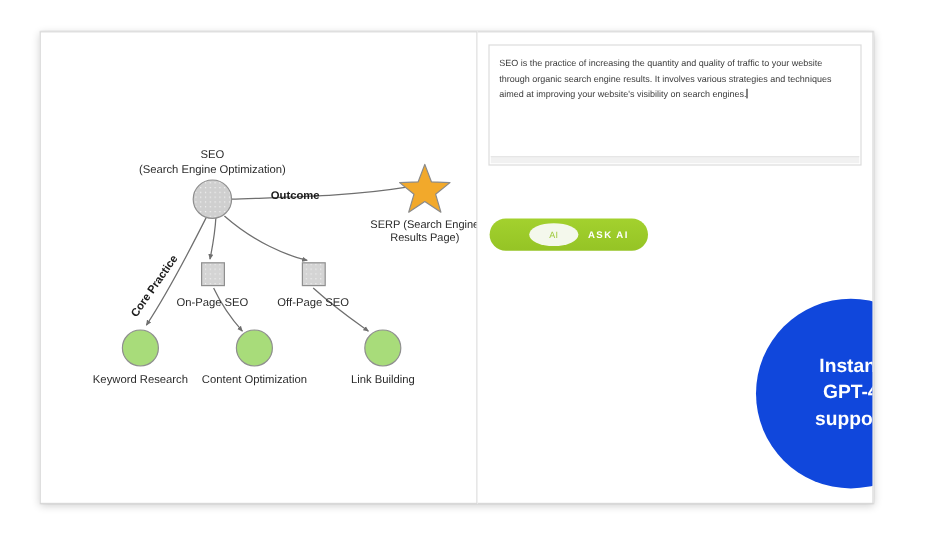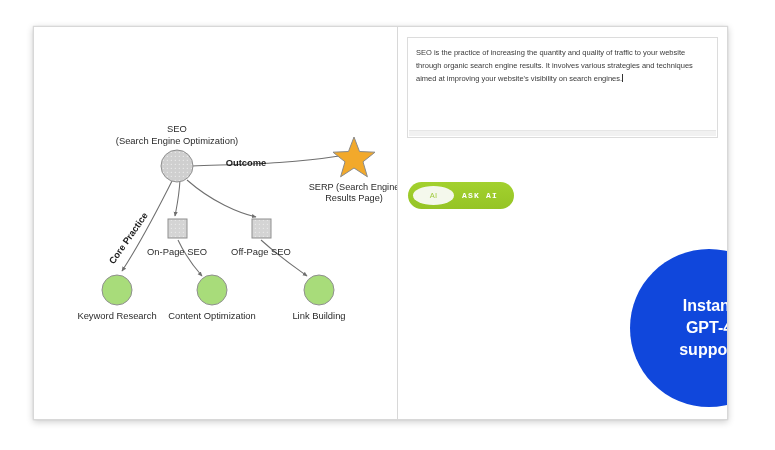--- a/index.html
+++ b/index.html
@@ -138,27 +138,28 @@
     background: #f4f8ec;
     color: #9ec93a;
     font-size: 7.5px;
     font-weight: normal;
     display: flex;
     align-items: center;
     justify-content: center;
     letter-spacing: 0.2px;
     font-family: "Liberation Sans", sans-serif;
     flex: 0 0 auto;
+    margin-left: 28px;
   }
   #ask-ai-label {
     color: #ffffff;
     font-size: 8px;
     font-weight: bold;
     letter-spacing: 1.2px;
-    font-family: Liberation Mono, monospace;
+    font-family: Liberation Sans, sans-serif;
   }
 
   #promo-bubble {
     position: absolute;
     left: 232px;
     top: 222px;
     width: 158px;
     height: 158px;
     border-radius: 50%;
     background: #1047DC;

